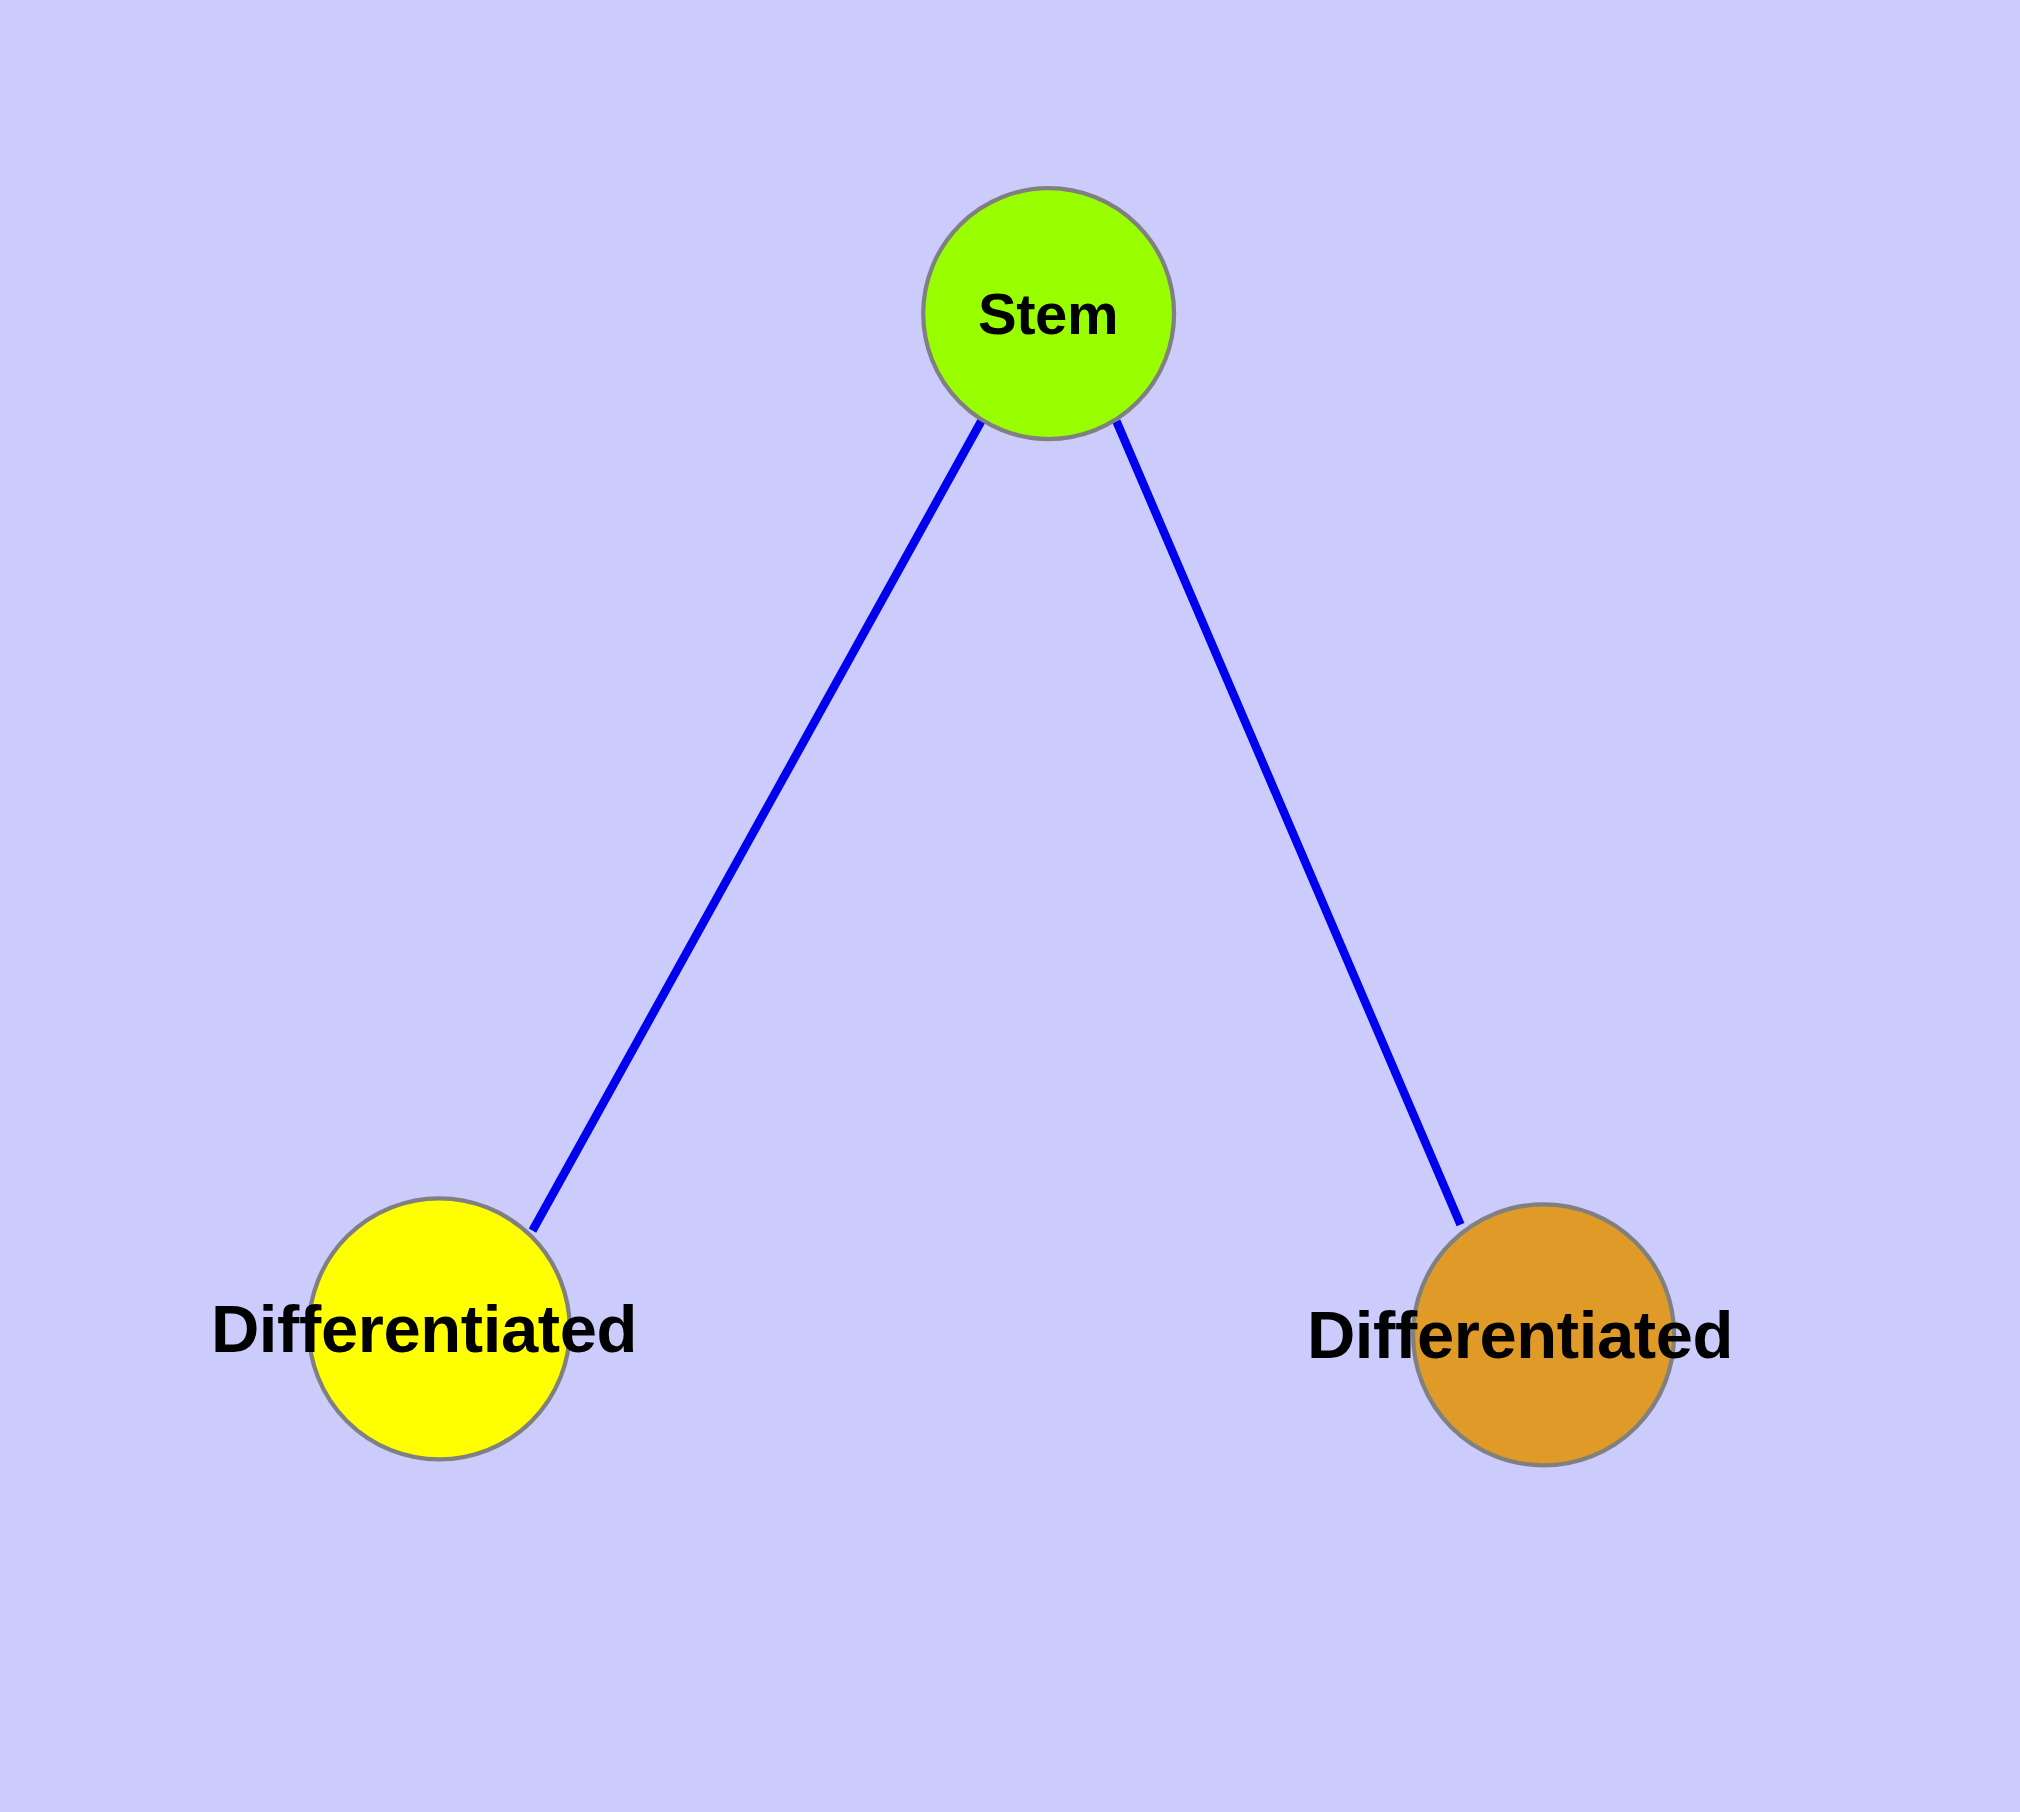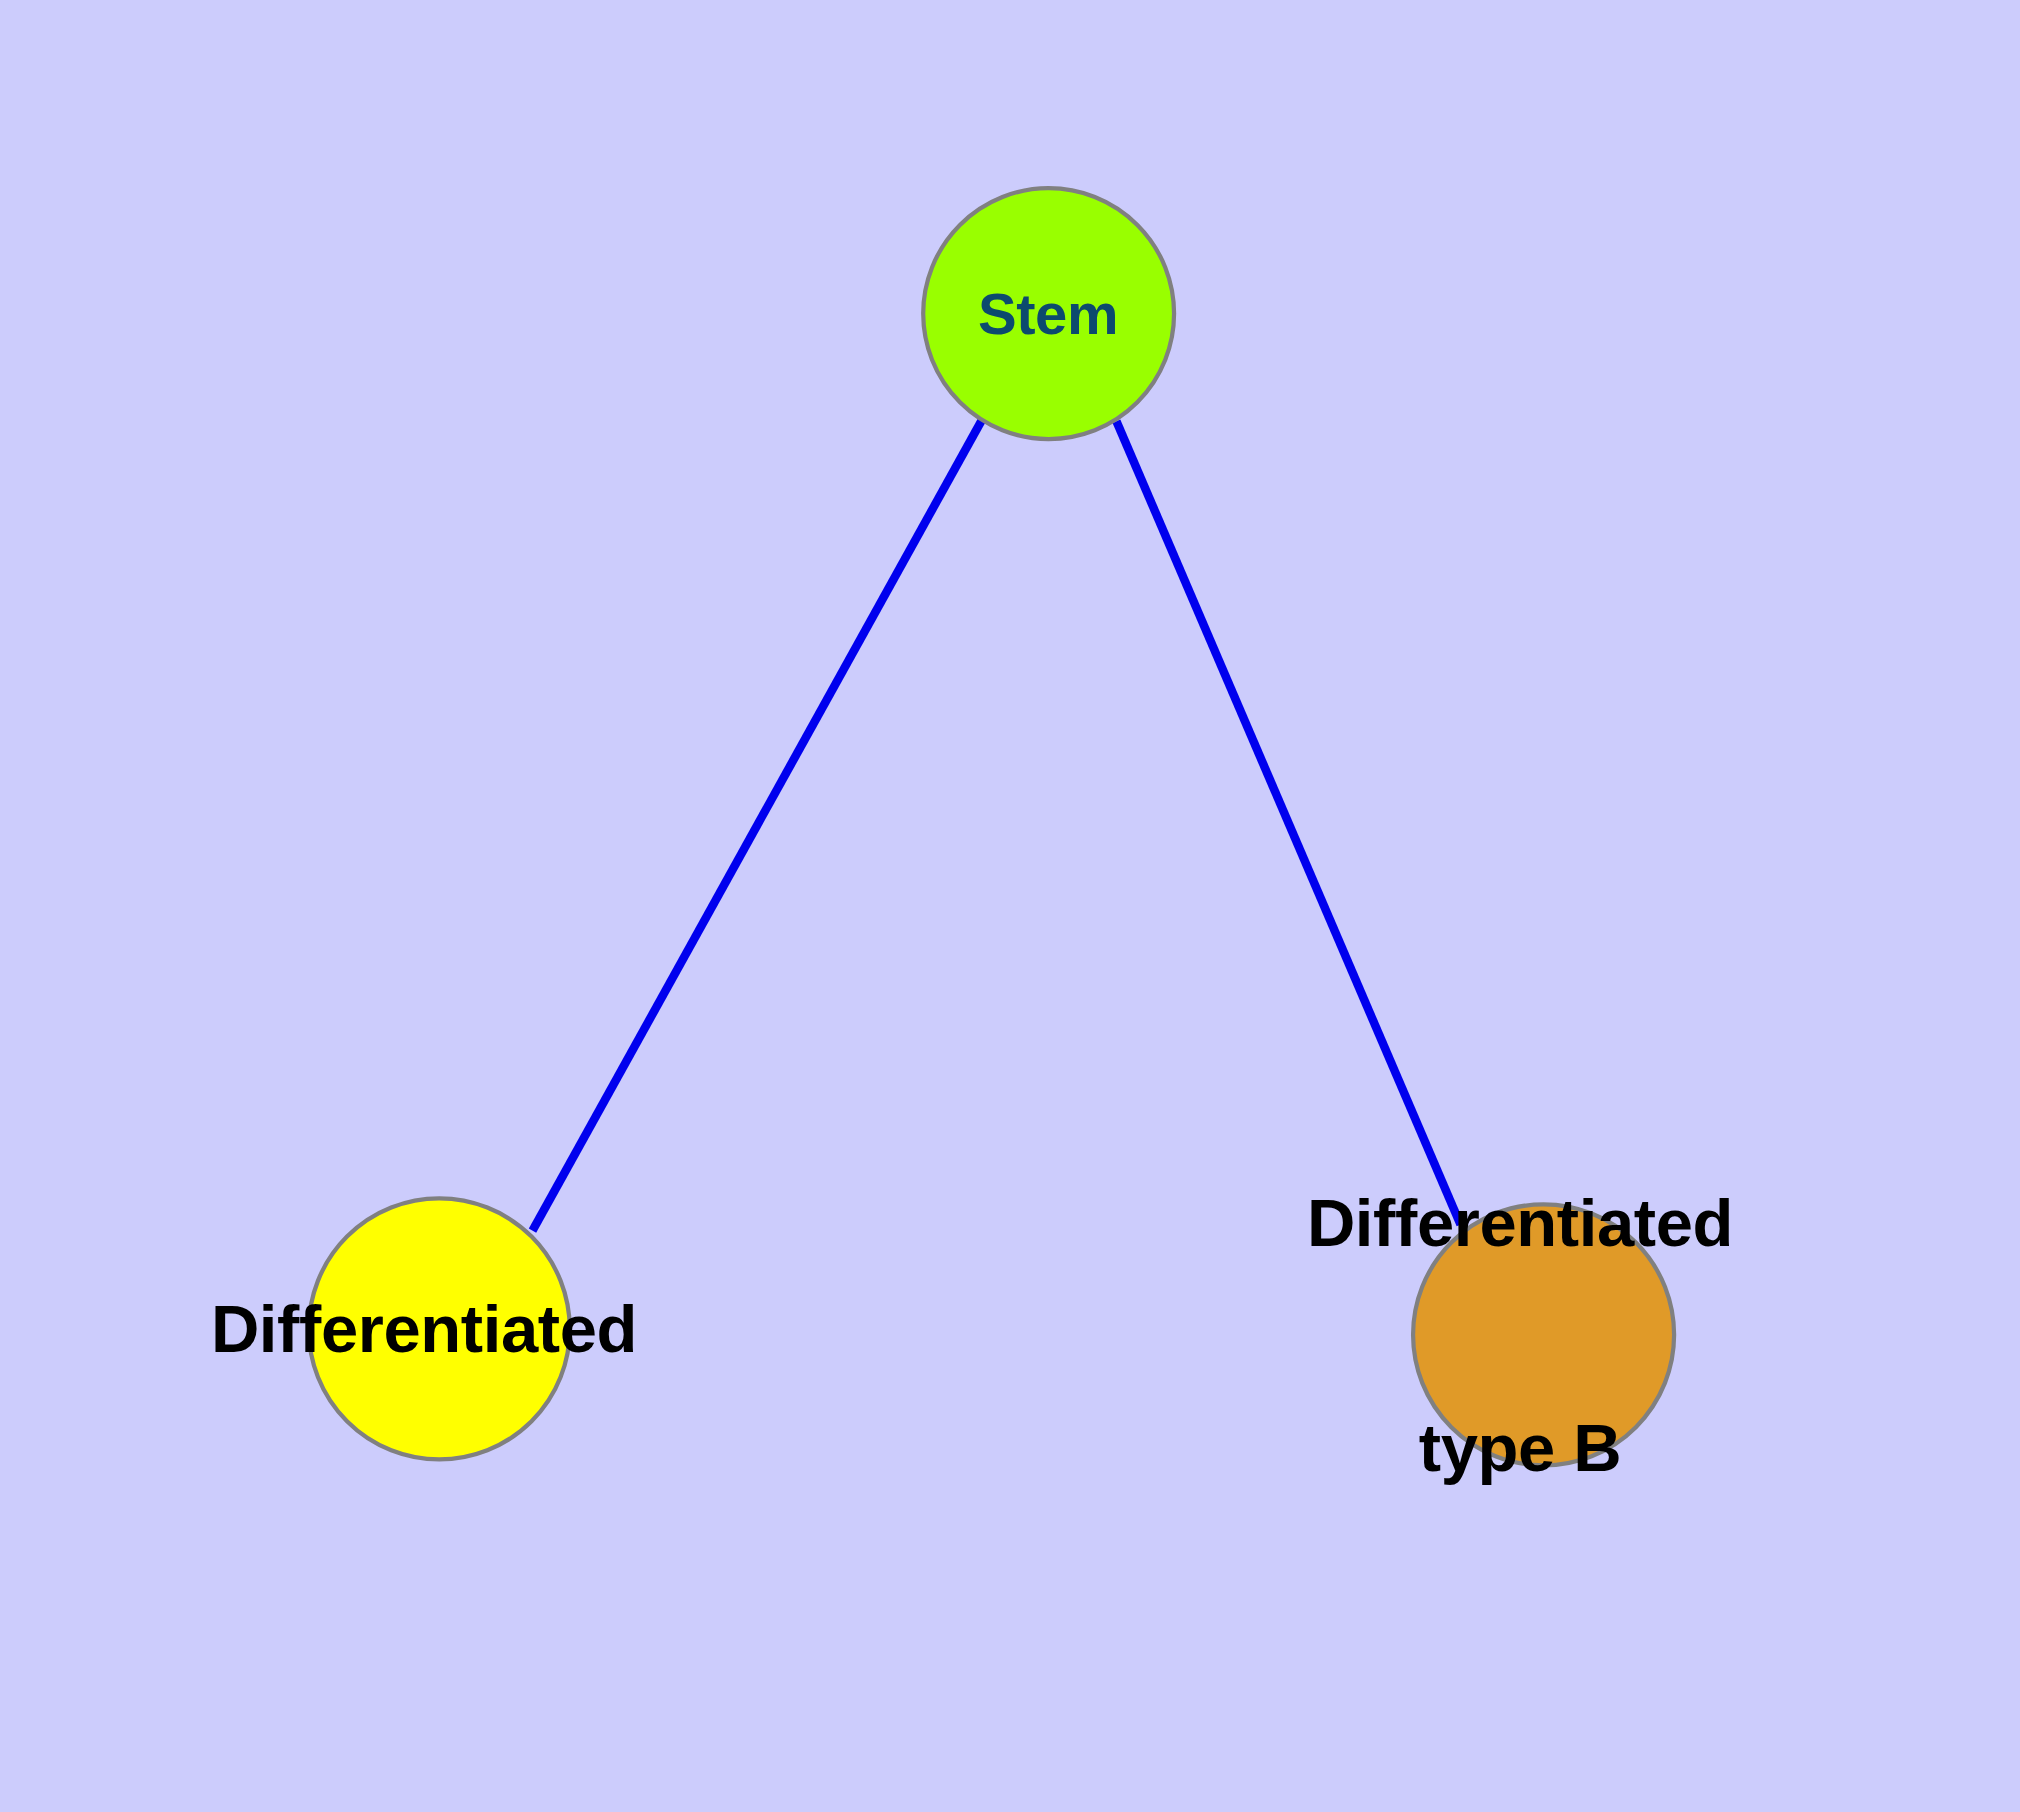--- a/index.html
+++ b/index.html
@@ -75,27 +75,26 @@
       <line id="edge-1" stroke-linecap="butt" x1="1317" y1="497" x2="1723" y2="1445" stroke="#0000ee" stroke-width="10"></line>
     </g>
 
     <g>
       <circle id="node-0" cx="1237" cy="370" r="148" fill="#99ff00" stroke="#808080" stroke-width="5"></circle>
       <circle id="node-1" cx="518" cy="1568" r="154" fill="#ffff00" stroke="#808080" stroke-width="5"></circle>
       <circle id="node-2" cx="1821" cy="1575" r="154" fill="#e09a28" stroke="#808080" stroke-width="5"></circle>
     </g>
   </svg>
 
-  <div class="node-label" id="label-stem" style="left: 1048px; top: 314px; font-size: 58px; color: #0c4a6e;">
+  <div class="node-label" id="label-stem" style="left: 1048px; top: 314px; font-size: 58px; color: #000000;">
     <span class="label-line">Stem</span>
   </div>
 
   <div class="node-label" id="label-diff-a" style="left: 424px; top: 1329px; font-size: 67px; color: rgb(0, 0, 0);">
     <span class="label-line">Differentiated</span>
   </div>
 
   <div class="node-label" id="label-diff-b" style="left: 1520px; top: 1335px; font-size: 67px; color: rgb(0, 0, 0);">
     <span class="label-line">Differentiated</span>
-    <span class="label-line">type B</span>
   </div>
 
 </div>
 
 
 </body></html>

